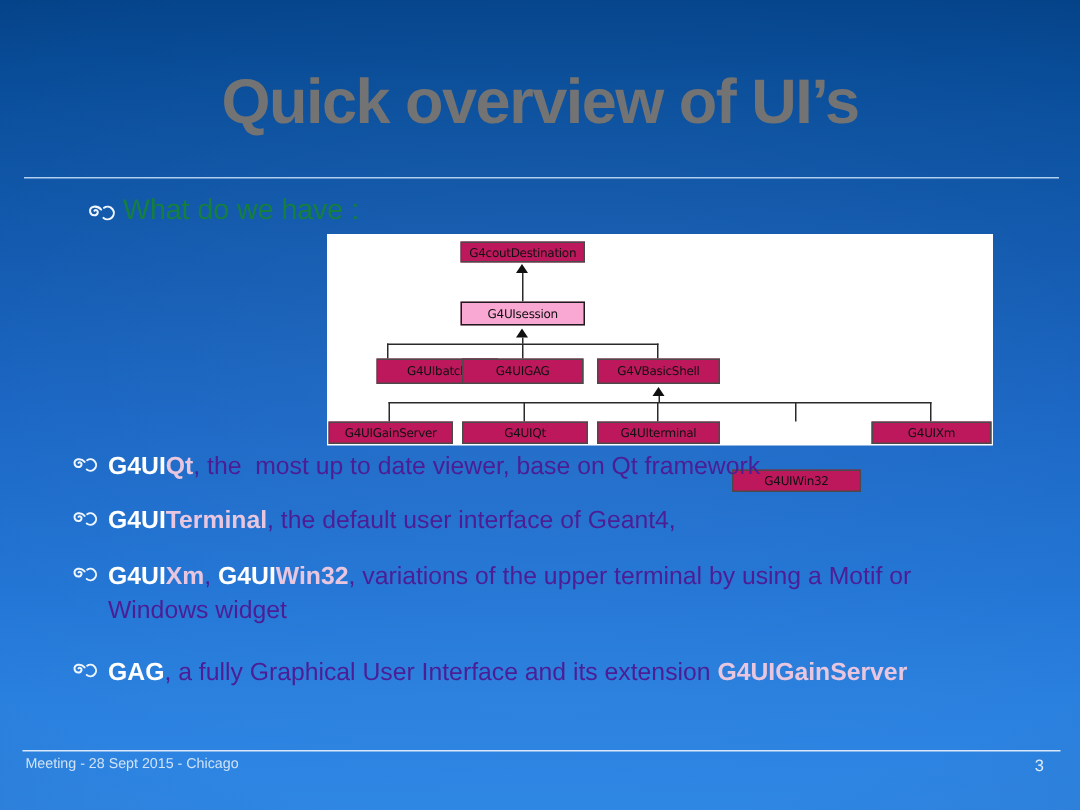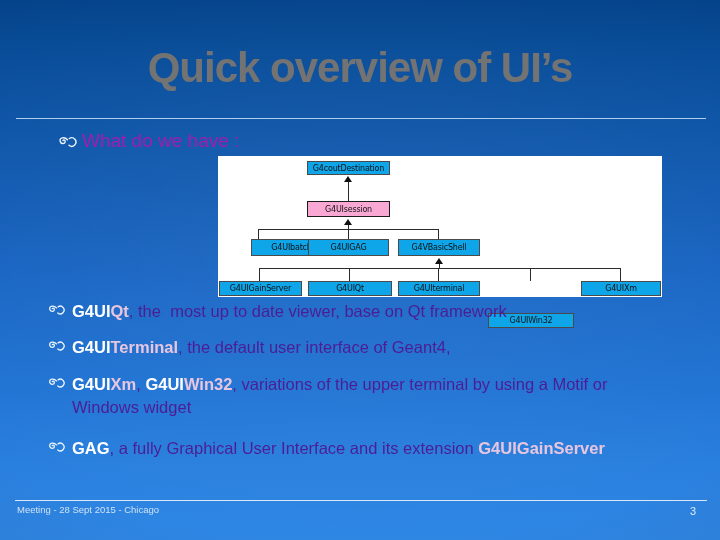--- a/index.html
+++ b/index.html
@@ -21,30 +21,30 @@
     color:#737373;font-size:42px;font-weight:bold;letter-spacing:-1px;
   }
   .title-rule{
     position:absolute;left:16px;top:118px;width:690px;height:1px;
     background:rgba(205,228,250,0.85);
   }
   .intro{position:absolute;left:56px;top:130px;height:26px;}
   .intro .glyph{position:absolute;left:0;top:5px;}
   .intro .txt{
     position:absolute;left:26px;top:0;white-space:pre;
-    color:#a21caf;font-size:19px;
+    color:#15803d;font-size:19px;
   }
   
   .diagram{
     position:absolute;left:218px;top:156px;width:444px;height:141px;
     background:#ffffff;font-family:"DejaVu Sans",sans-serif;
   }
   .dbox{
     position:absolute;box-sizing:border-box;border:1px solid #4a4a4a;
-    background:#0ea5e9;color:#111;font-size:8px;letter-spacing:-0.2px;
+    background:#be185d;color:#111;font-size:8px;letter-spacing:-0.2px;
     display:flex;align-items:center;justify-content:center;overflow:hidden;
   }
   .dbox.white{background:#f9a8d4;border-color:#1c1c1c;}
   .vl{position:absolute;width:1px;background:#2a2a2a;}
   .hl{position:absolute;height:1px;background:#2a2a2a;}
   .tri{
     position:absolute;width:0;height:0;
     border-left:4px solid transparent;border-right:4px solid transparent;
     border-bottom:6px solid #101010;
   }

